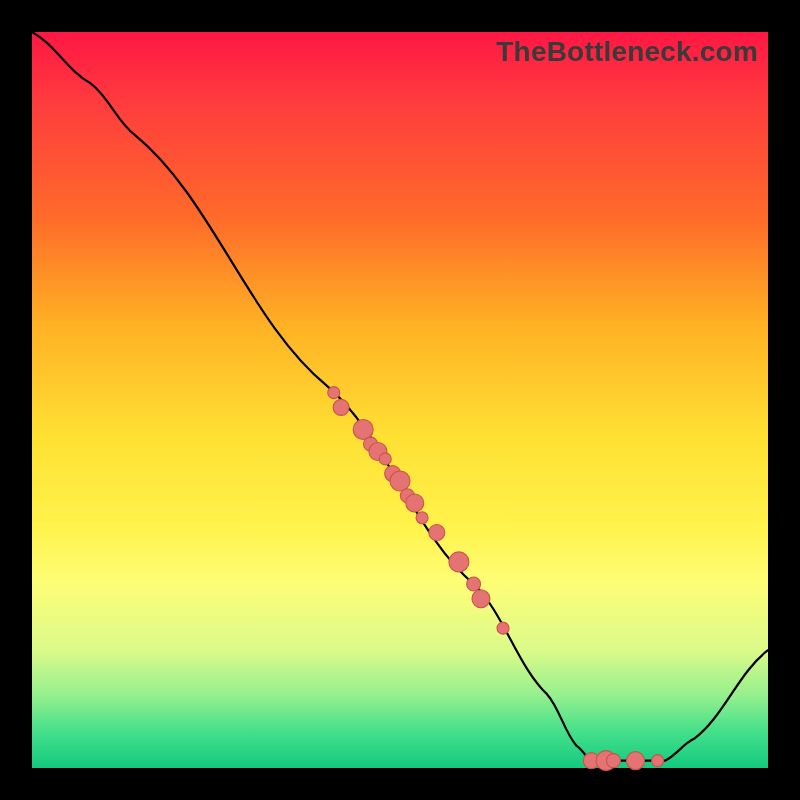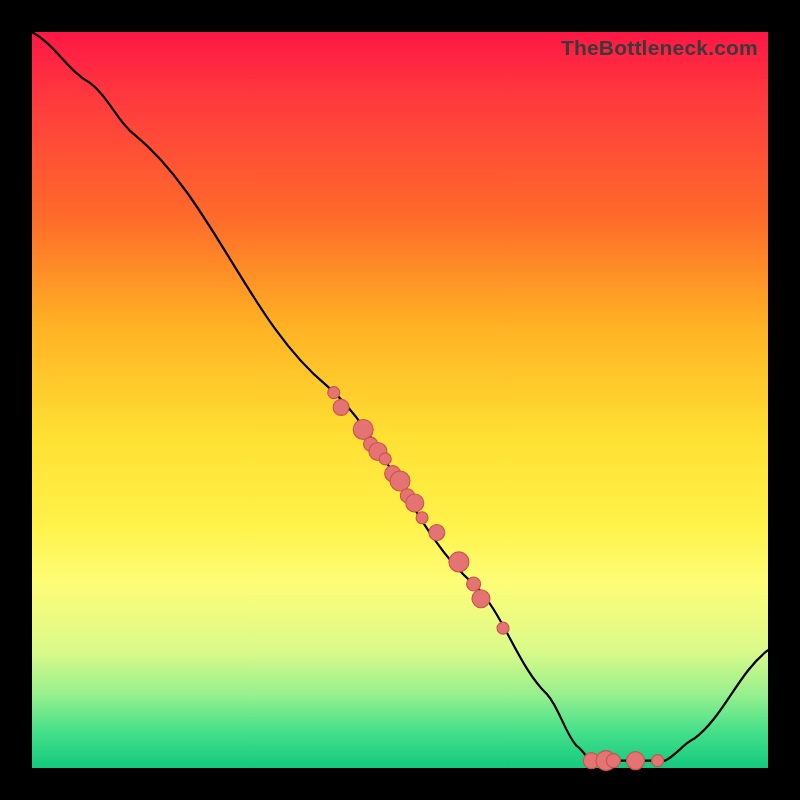--- a/index.html
+++ b/index.html
@@ -33,21 +33,21 @@
       #dbfa8a 84%,
       #97f08e 90%,
       #45e08a 95%,
       #14c97e 100%
     );
   }
   .watermark {
     position: absolute;
     top: 4px;
     right: 10px;
-    font-size: 21px;
+    font-size: 28px;
     font-weight: 600;
     color: #3a3a3a;
     letter-spacing: 0.2px;
     user-select: none;
   }
   svg.curve {
     position: absolute;
     left: 0;
     top: 0;
     width: 100%;

